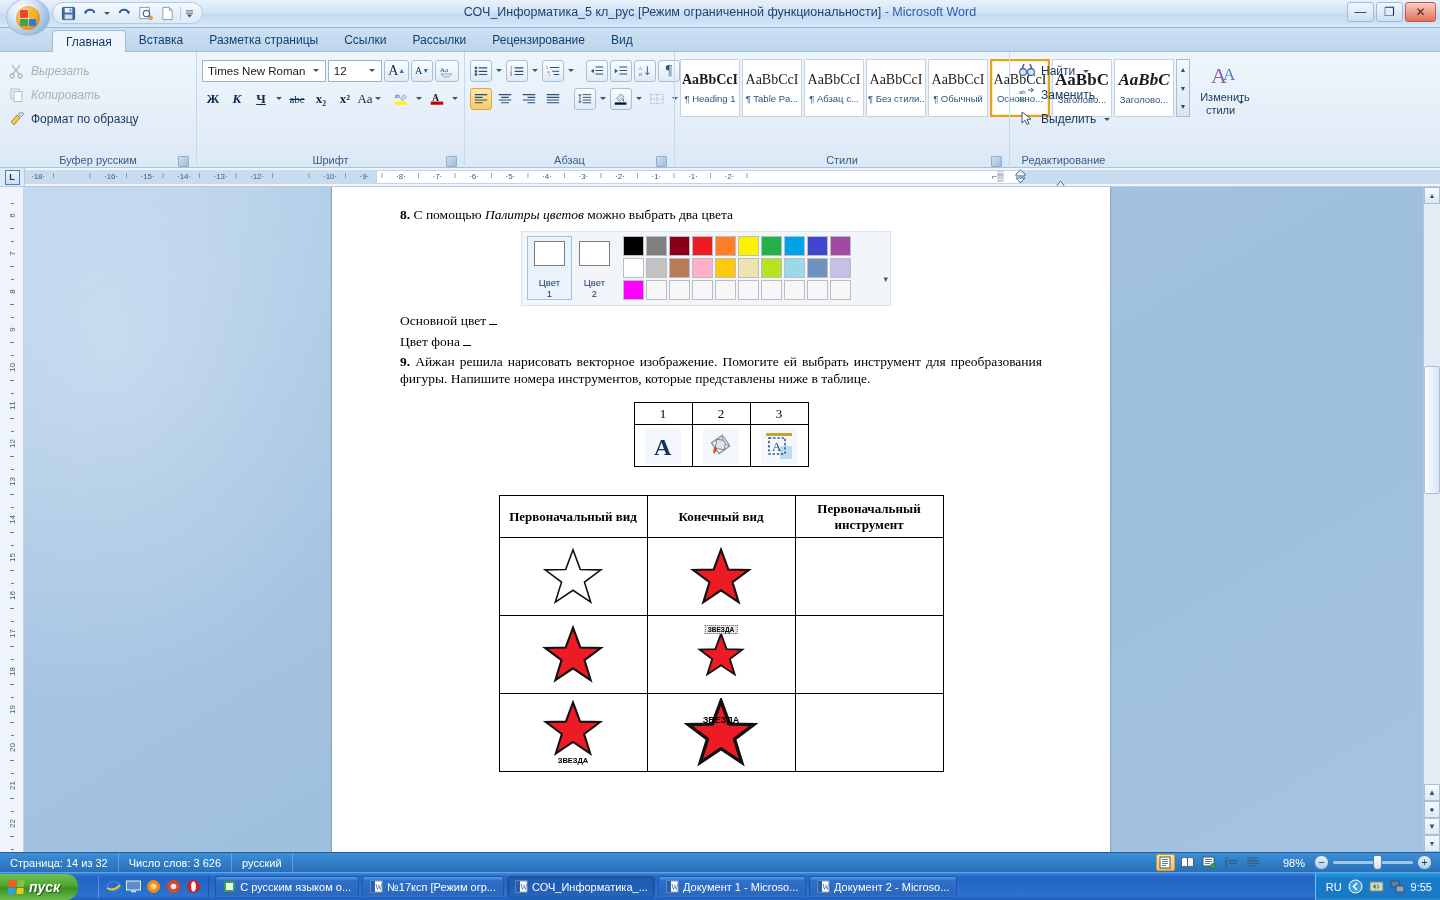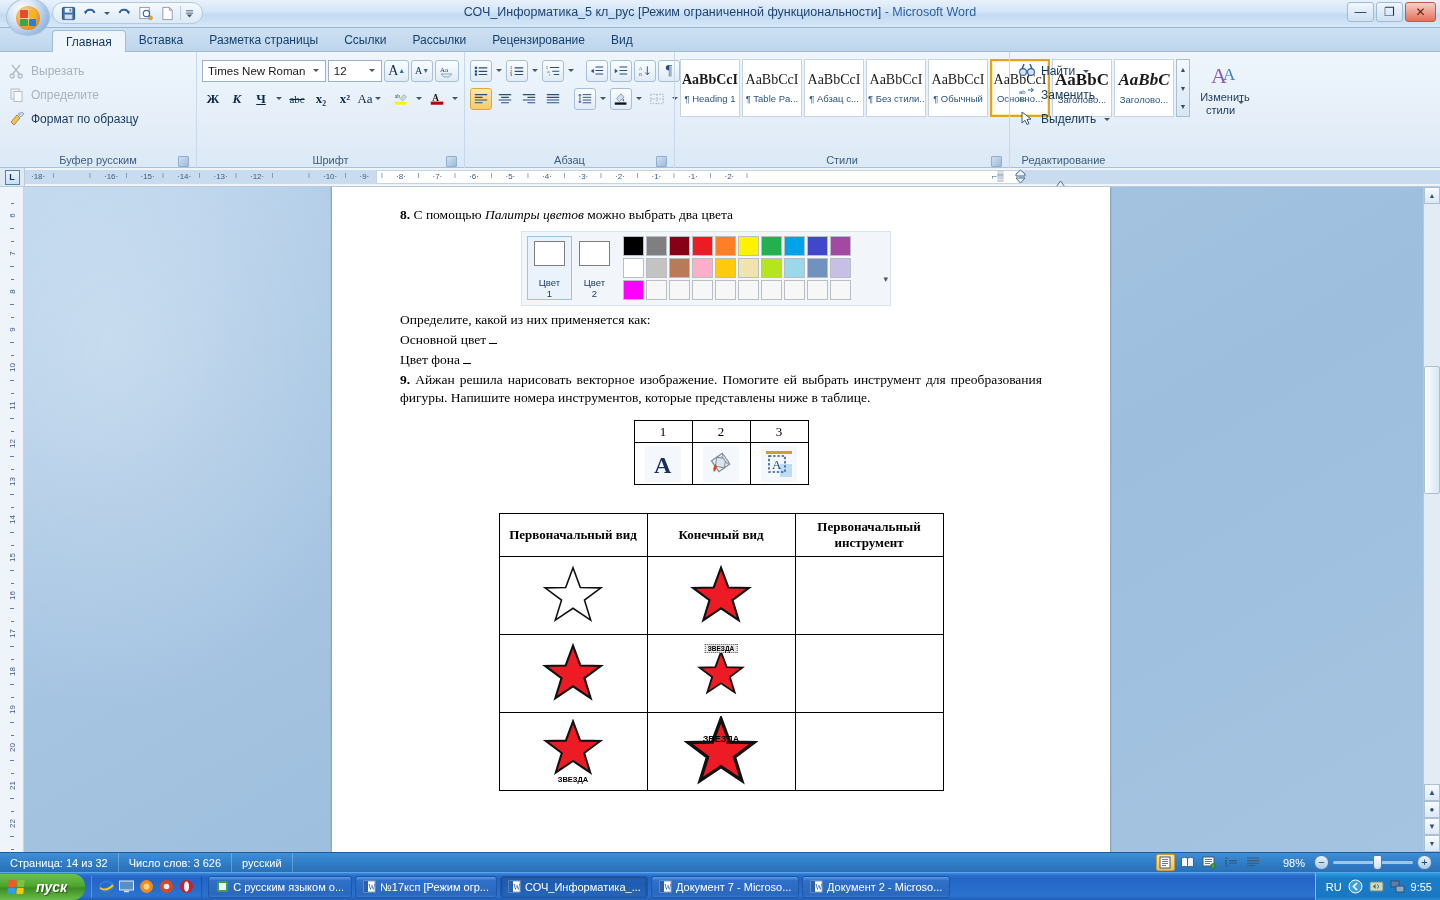--- a/index.html
+++ b/index.html
@@ -73,21 +73,21 @@
   .pb { position:absolute; left:3px; top:4px; width:27px; height:31px; border-radius:2px;
       background:linear-gradient(180deg,#f9e3ae,#e9c267); border:1px solid #b08c34; }
   .pb2 { position:absolute; left:9px; top:10px; width:20px; height:24px; background:#fff; border:1px solid #98a3ae; }
   .pb2:before, .pb2:after { content:""; position:absolute; left:3px; right:4px; height:1px; background:#b9c2cb; }
   .pb2:before{top:5px;} .pb2:after{top:10px;}
   .pclip { position:absolute; left:11px; top:0px; width:12px; height:7px; background:#a9a9a9; border-radius:2px 2px 0 0; border:1px solid #7d7d7d;}
   .paste-lbl { font-size:11.5px; color:#1a3c63; margin-top:1px; }
   .paste-arrow { margin-top:1px; }
   .clip-cmds { flex:1; padding-top:4px; }
   .cmd { height:24px; display:flex; align-items:center; gap:5px; padding:0 4px; border-radius:3px; cursor:pointer; }
-  .cmd.dim { color:#a6b0ba; }
+  .cmd.dim { color:#a6b0ba;font-style:italic; }
   .cmd span.lbl { font-size:12px; color:#16385d; }
   .cmd.dim span.lbl { color:#a8b2bc; }
   .mini { width:17px; height:17px; position:relative; flex:0 0 17px; }
 
   
   .g-font { width:268px; }
   .row { display:flex; align-items:center; gap:2px; height:25px; margin-bottom:3px; }
   .combo { height:22px; border:1px solid #9ab3cb; background:#fff; display:flex; align-items:center;
       padding:0 2px 0 5px; font-size:11.5px; color:#1a1a1a; cursor:text; }
   .combo .arr { margin-left:auto; width:14px; height:18px; display:flex; align-items:center; justify-content:center; }
@@ -206,21 +206,21 @@
   .zs-knob { position:absolute; left:50%; top:-6px; width:9px; height:15px; background:linear-gradient(180deg,#fbfdff,#cfe0f1);
       border:1px solid #4a7db0; border-radius:2px 2px 4px 4px; cursor:pointer;}
   .zs-btn { width:15px; height:15px; border-radius:50%; background:linear-gradient(180deg,#e9f3fb,#a9cbe8);
       border:1px solid #4a7db0; display:flex; align-items:center; justify-content:center; font-size:11px;
       color:#12466f; line-height:1; cursor:pointer; }
 
   
   .taskbar { flex:0 0 28px; height:28px; display:flex; align-items:center;
       background:linear-gradient(180deg,#3f8ae0 0%, #2a6fd0 9%, #2464c4 20%, #2b72cf 85%, #1f5cb8 100%);
       border-top:1px solid #5ba4ee; }
-  .start { height:26px; margin:1px 6px 1px 0; padding:0 18px 0 8px; display:flex; align-items:center; gap:12px;
+  .start { height:26px; margin:1px 20px 1px 0; padding:0 18px 0 8px; display:flex; align-items:center; gap:5px;
       border-radius:0 12px 12px 0;
       background:linear-gradient(180deg,#6cc053 0%, #4ea62f 45%, #3c8e22 55%, #6bbd4d 100%);
       color:#fff; font-size:14px; font-style:italic; font-weight:bold; text-shadow:1px 1px 1px rgba(0,0,0,.45);
       cursor:pointer; }
   .flag { width:16px; height:14px; display:grid; grid-template-columns:1fr 1fr; grid-template-rows:1fr 1fr; gap:1px;
       transform:skewX(-6deg); }
   .flag i { display:block; border-radius:1px; }
   .f1{background:#f05a28;} .f2{background:#7fc241;} .f3{background:#2f9fe0;} .f4{background:#f5c51a;}
   .quicklaunch { display:flex; align-items:center; gap:3px; padding:0 6px; height:22px;
       border-left:1px solid rgba(255,255,255,.25); border-right:1px solid rgba(0,0,0,.2); }
@@ -338,21 +338,21 @@
             </span>
             <span class="lbl">Вырезать</span>
           </div>
           <div class="cmd dim">
             <span class="mini">
               <svg width="16" height="16" viewBox="0 0 16 16">
                   <rect x="2" y="2" width="8" height="10" fill="#eef2f6" stroke="#b3bcc6"></rect>
                   <rect x="5" y="4.5" width="8" height="10" fill="#f7fafc" stroke="#b3bcc6"></rect>
                 </svg>
             </span>
-            <span class="lbl">Определите</span>
+            <span class="lbl">Копировать</span>
           </div>
           <div class="cmd">
             <span class="mini">
               <svg width="16" height="16" viewBox="0 0 16 16">
                   <path d="M2 11 L8 4 L11 7 L5 14 z" fill="#f2c35a" stroke="#9e7516" stroke-width=".8"></path>
                   <path d="M9 3 L13 1 L15 3 L12 6 z" fill="#cfd9e3" stroke="#7f93a7" stroke-width=".8"></path>
                 </svg>
             </span>
             <span class="lbl">Формат по образцу</span>
           </div>
@@ -845,21 +845,20 @@
                 <div class="pal-cell" style="background: rgb(247, 247, 247);"></div>
                 <div class="pal-cell" style="background: rgb(247, 247, 247);"></div>
                 <div class="pal-cell" style="background: rgb(247, 247, 247);"></div>
                 <div class="pal-cell" style="background: rgb(247, 247, 247);"></div>
                 <div class="pal-cell" style="background: rgb(247, 247, 247);"></div>
                 <div class="pal-cell" style="background: rgb(247, 247, 247);"></div>
               </div>
             <div class="pal-arrow">▾</div>
           </div>
 
-          <div class="q-line">Определите, какой из них применяется как:</div>
           <div class="q-line blank-line">
             <span>Основной цвет</span> <span class="ul"></span>
           </div>
           <div class="q-line blank-line">
             <span>Цвет фона</span> <span class="ul"></span>
           </div>
 
           <div class="p-just">
             <span class="q-num">9.</span><span> Айжан решила нарисовать векторное изображение. Помогите ей выбрать инструмент для преобразования фигуры. Напишите номера инструментов, которые представлены ниже в таблице.</span>
           </div>
@@ -1119,21 +1118,21 @@
         <span>СОЧ_Информатика_...</span>
       </div>
       <div class="task">
         <span class="task-ico">
           <svg width="13" height="13" viewBox="0 0 13 13">
               <rect x="1" y="1" width="11" height="11" fill="#fff" stroke="#8fa8c1"></rect>
               <rect x="1" y="1" width="4" height="11" fill="#2b5fa8"></rect>
               <text x="5.3" y="9.6" font-size="7.5" font-family="serif" fill="#2b5fa8">W</text>
             </svg>
         </span>
-        <span>Документ 7 - Microso...</span>
+        <span>Документ 1 - Microso...</span>
       </div>
       <div class="task">
         <span class="task-ico">
           <svg width="13" height="13" viewBox="0 0 13 13">
               <rect x="1" y="1" width="11" height="11" fill="#fff" stroke="#8fa8c1"></rect>
               <rect x="1" y="1" width="4" height="11" fill="#2b5fa8"></rect>
               <text x="5.3" y="9.6" font-size="7.5" font-family="serif" fill="#2b5fa8">W</text>
             </svg>
         </span>
         <span>Документ 2 - Microso...</span>

